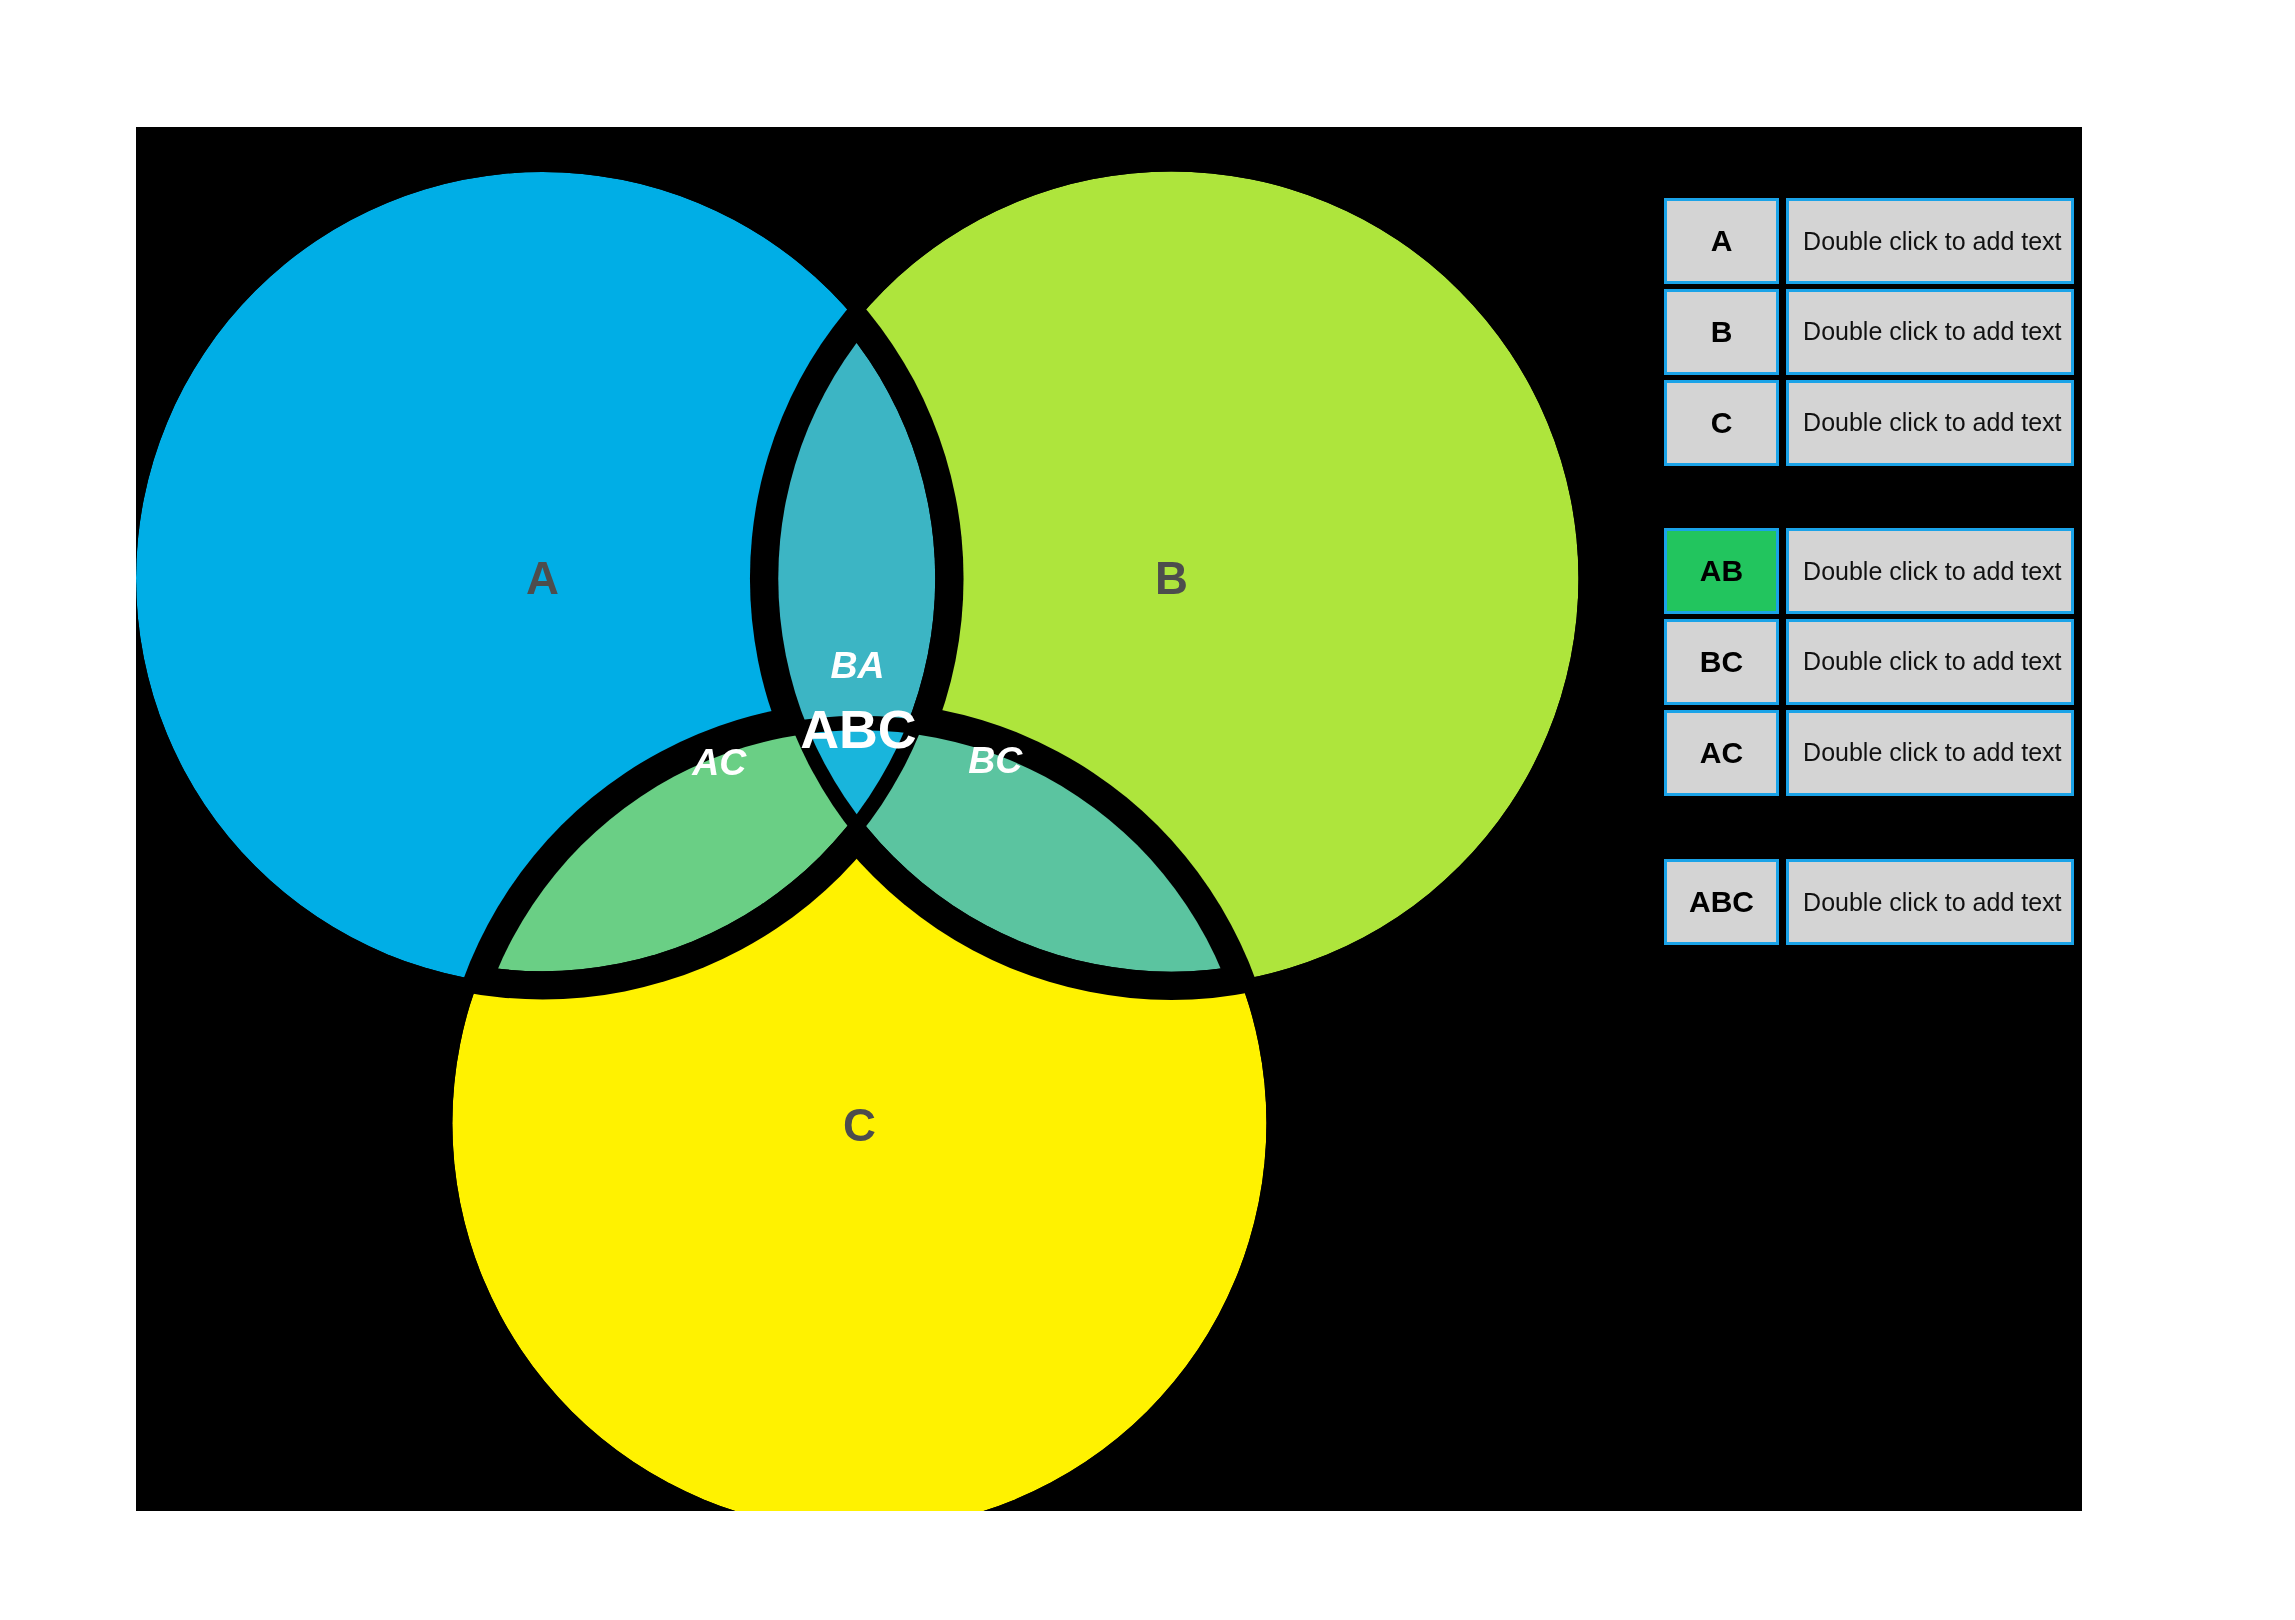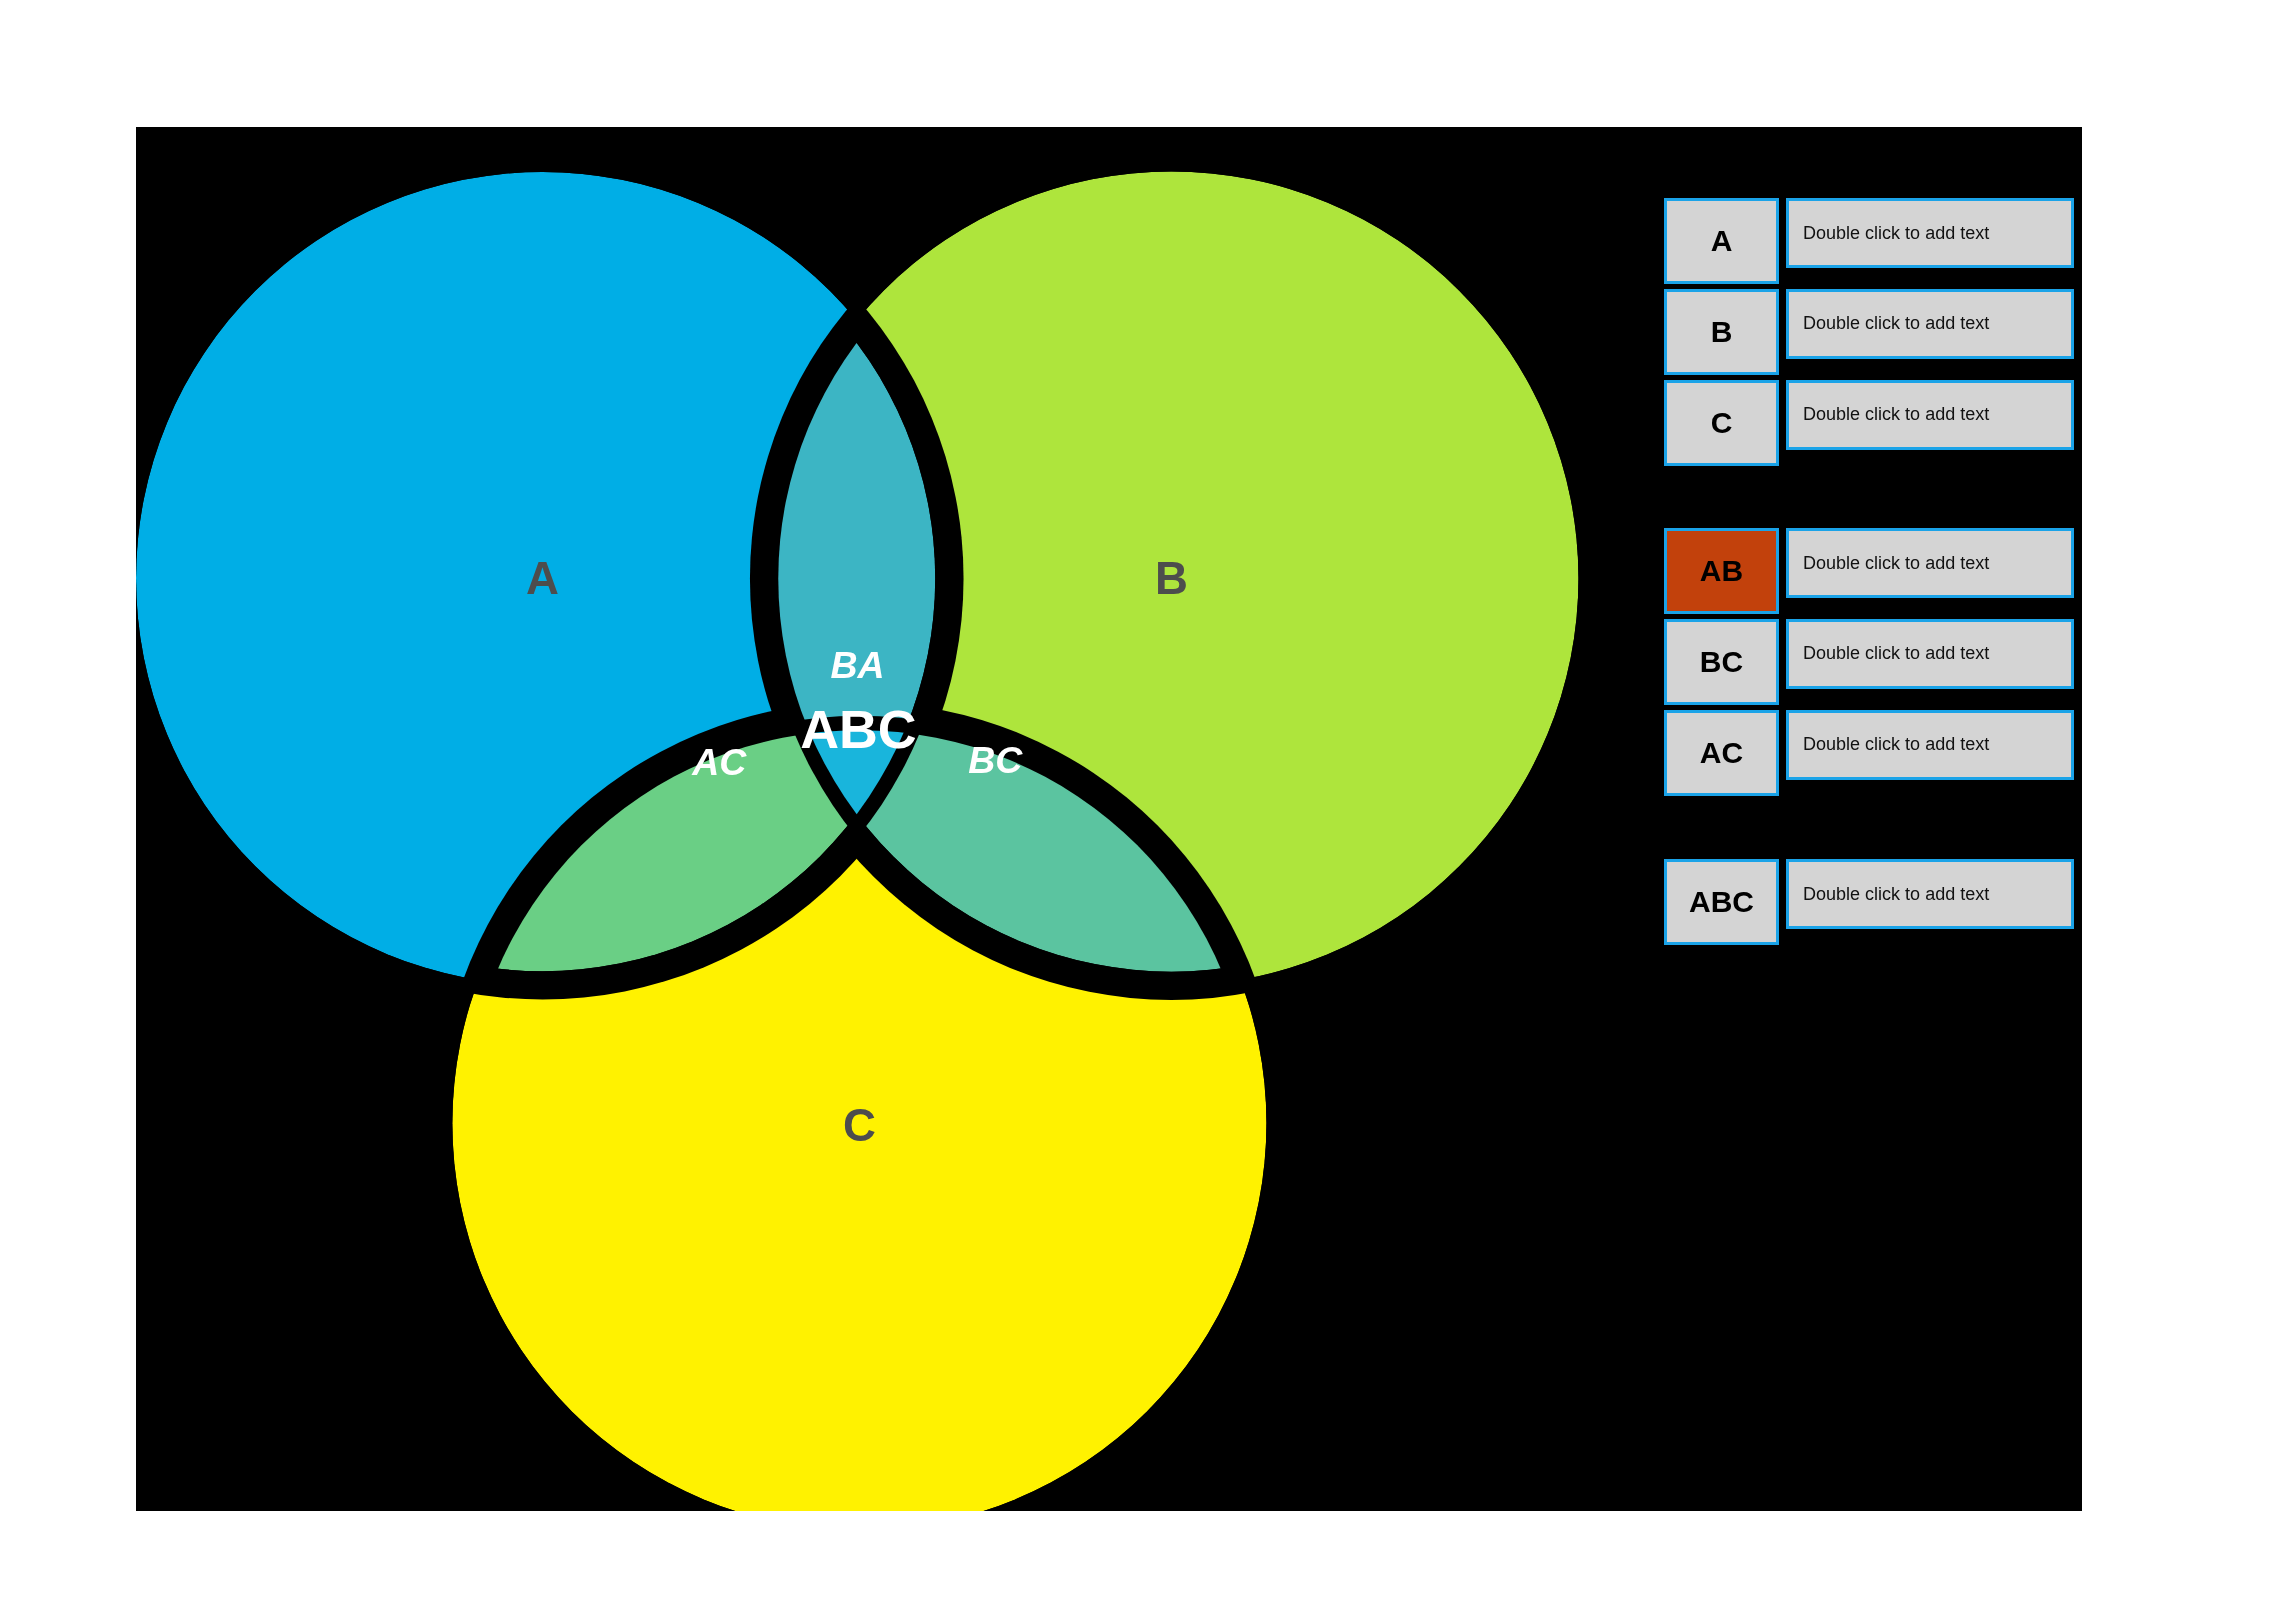--- a/index.html
+++ b/index.html
@@ -89,29 +89,29 @@
     justify-content: center;
     font-family: "Liberation Sans", sans-serif;
     font-weight: bold;
     font-size: 30px;
     color: #000000;
     margin-right: 6.7px;
   }
   .legend-val {
     box-sizing: border-box;
     width: 288px;
-    height: 70px;
+    height: 86px;
     background: #d4d4d4;
     border: 3.4px solid #1aa3e8;
     display: flex;
     align-items: center;
     padding-left: 14.4px;
     font-family: "Liberation Sans", sans-serif;
     font-weight: normal;
-    font-size: 18px;
+    font-size: 25px;
     color: #111111;
     white-space: nowrap;
   }
 </style>
 </head>
 <body>
 
 <div id="stage" style="background: rgb(255, 255, 255);">
 
   <div id="canvas" style="background: rgb(0, 0, 0);">
@@ -232,21 +232,21 @@
 
     <div class="legend-row">
       <div class="legend-key" style="background: rgb(212, 212, 212); border-color: rgb(26, 163, 232);">C</div>
       <div class="legend-val" style="background: rgb(212, 212, 212); border-color: rgb(26, 163, 232);">Double click to add text</div>
     </div>
   </div>
 
   <div class="legend-group" style="left:1664px; top:528px;">
 
     <div class="legend-row">
-      <div class="legend-key" style="background: #c2410c; border-color: rgb(26, 163, 232);">AB</div>
+      <div class="legend-key" style="background: #22c55e; border-color: rgb(26, 163, 232);">AB</div>
       <div class="legend-val" style="background: rgb(212, 212, 212); border-color: rgb(26, 163, 232);">Double click to add text</div>
     </div>
 
     <div class="legend-row">
       <div class="legend-key" style="background: rgb(212, 212, 212); border-color: rgb(26, 163, 232);">BC</div>
       <div class="legend-val" style="background: rgb(212, 212, 212); border-color: rgb(26, 163, 232);">Double click to add text</div>
     </div>
 
     <div class="legend-row">
       <div class="legend-key" style="background: rgb(212, 212, 212); border-color: rgb(26, 163, 232);">AC</div>

